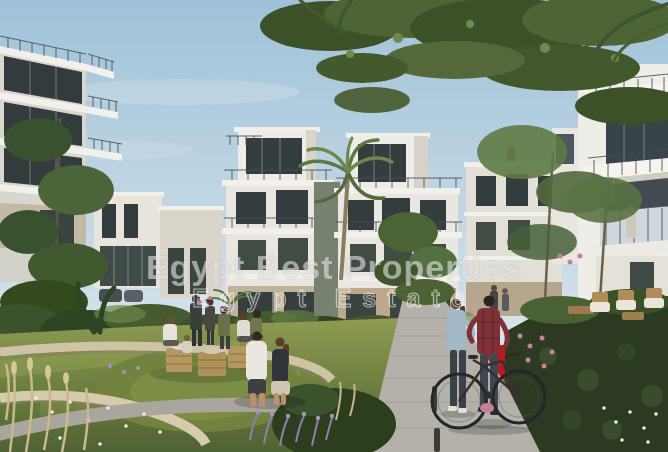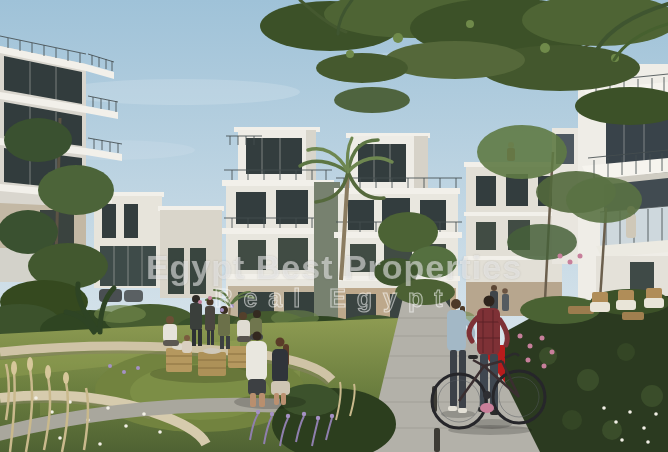--- a/index.html
+++ b/index.html
@@ -473,15 +473,15 @@
     <ellipse cx="48" cy="372" rx="3" ry="7" fill="#d6c79a" stroke="none"></ellipse>
     <ellipse cx="66" cy="378" rx="3" ry="6" fill="#d6c79a" stroke="none"></ellipse>
   </g>
   <g>
     <path d="M96,330 C84,312 76,298 78,284 M100,332 C100,312 104,298 114,288 M94,332 C86,320 78,314 66,312" stroke="#2e4424" stroke-width="5" fill="none" stroke-linecap="round"></path>
   </g>
 </svg>
 
 <div>
   <div class="wm wm1">Egypt Best Properties</div>
-  <div class="wm wm2">Real Egypt</div>
+  <div class="wm wm2">Egypt Estate</div>
 </div>
 </div>
 
 </body></html>

